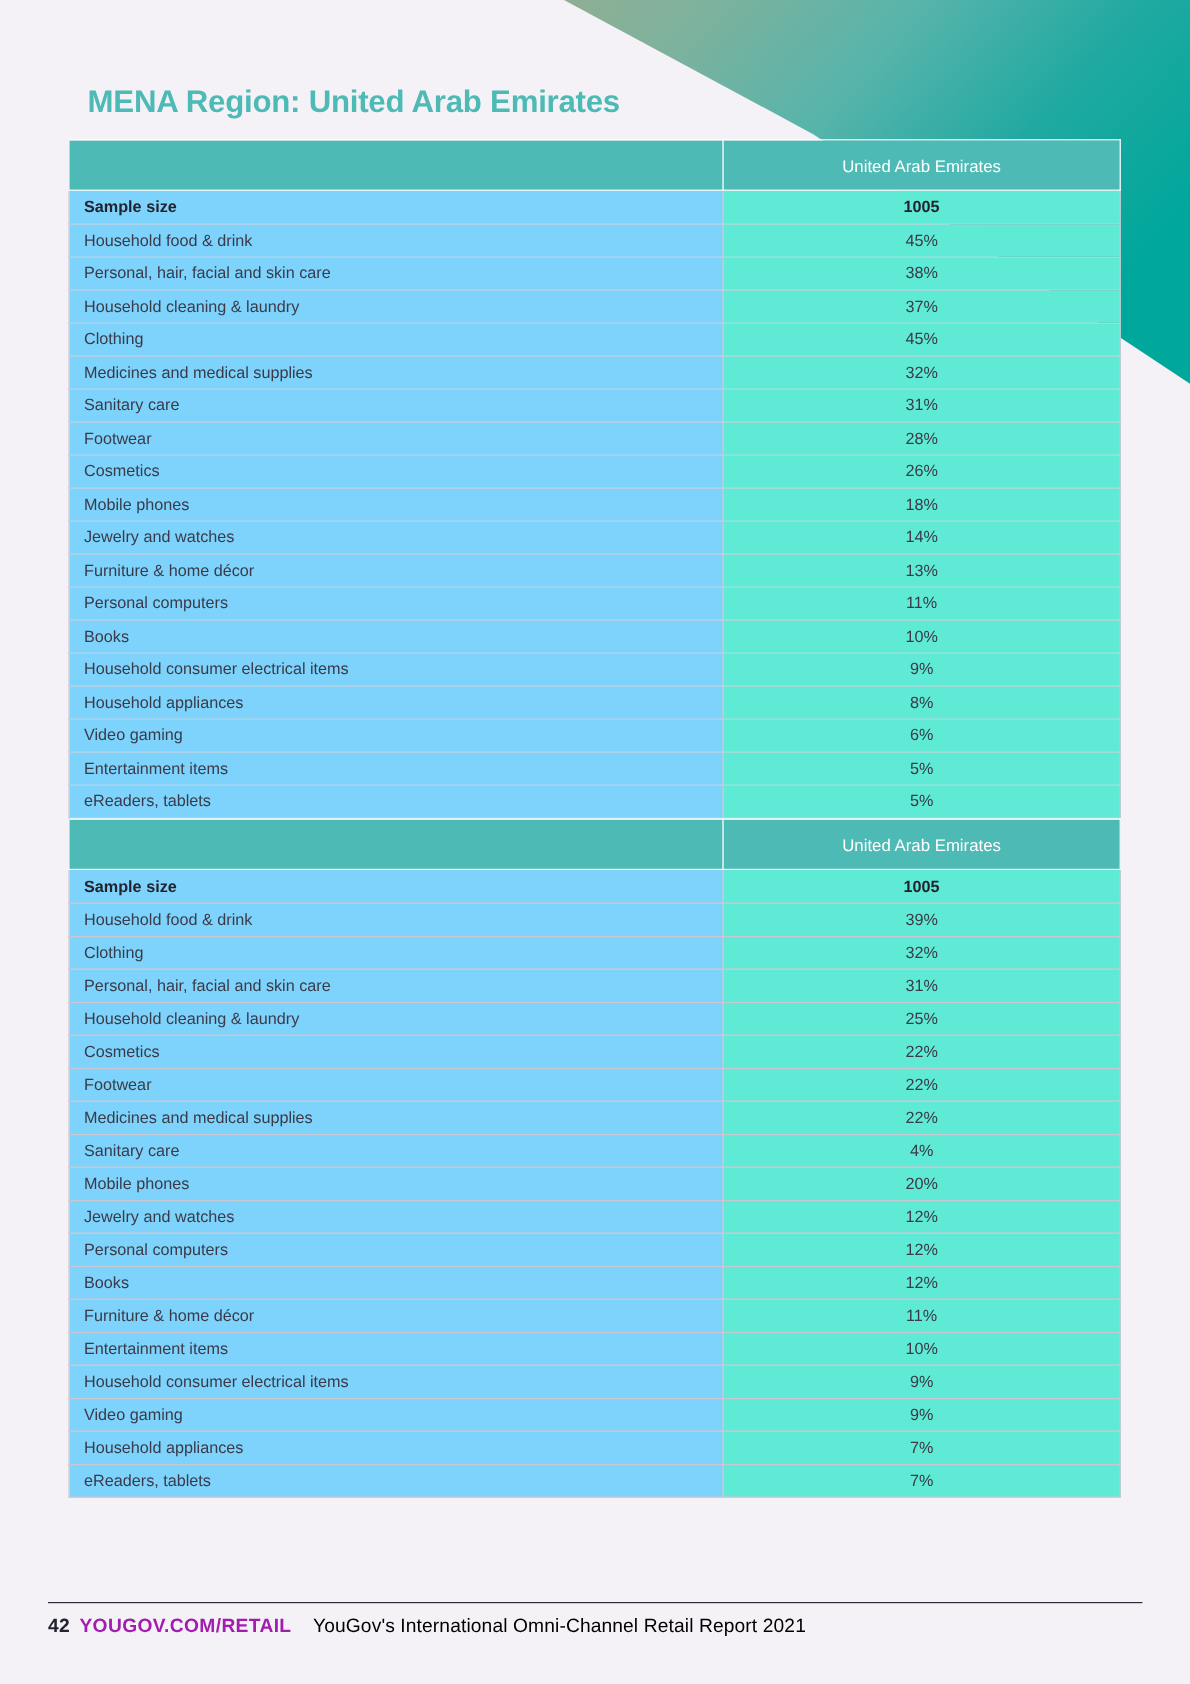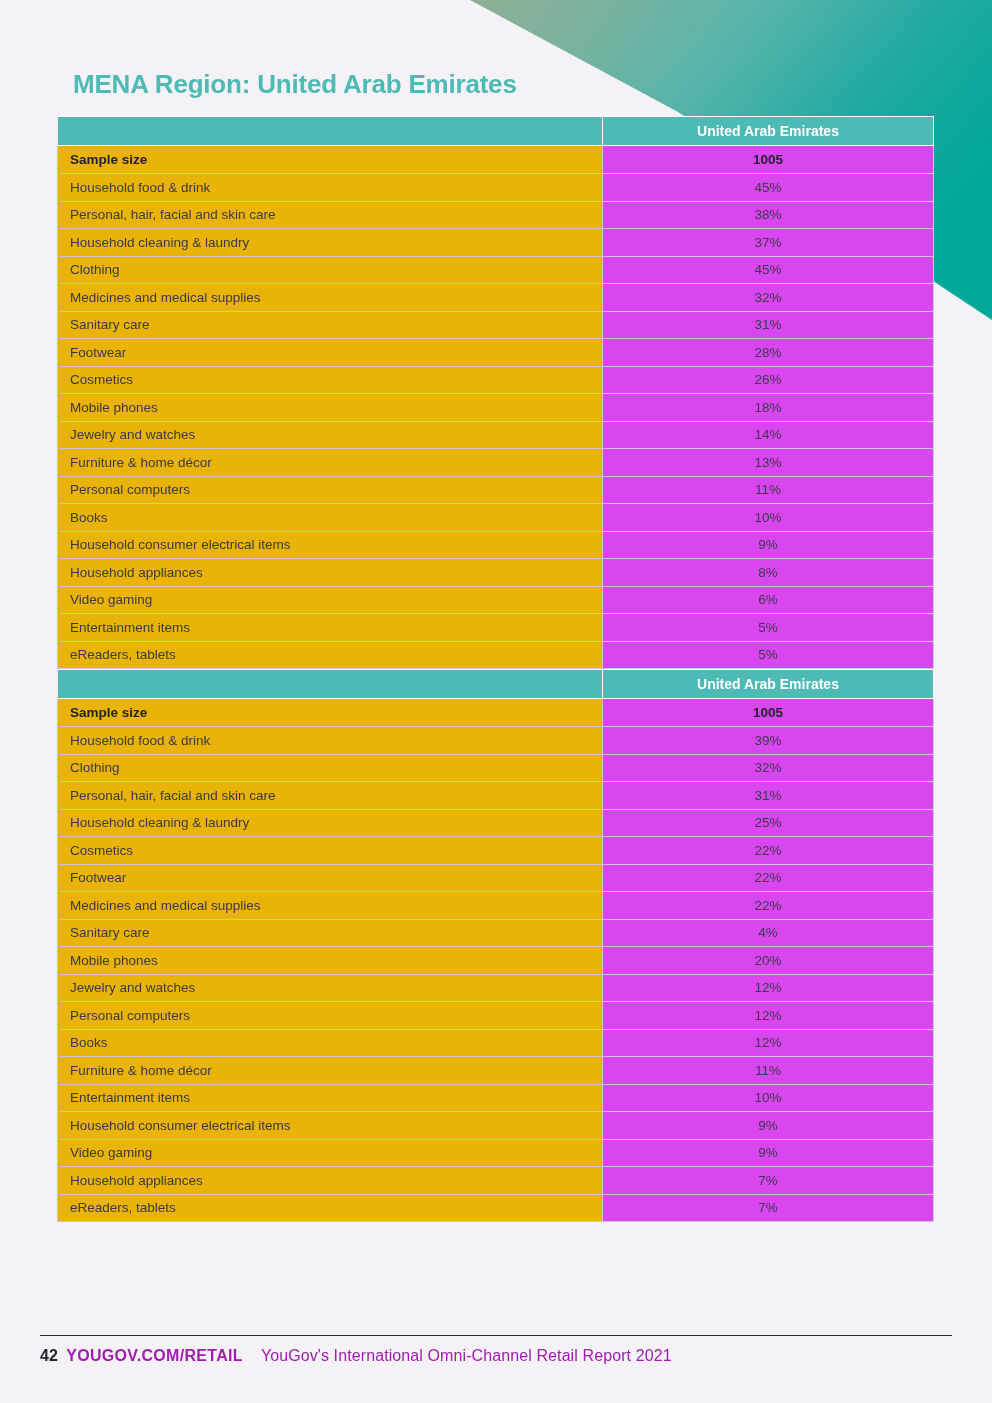--- a/index.html
+++ b/index.html
@@ -64,44 +64,44 @@
     border-collapse: collapse;
     table-layout: fixed;
     font-size: 13.5px;
   }
   table.dtable col.c-label { width: 545px; }
   table.dtable col.c-value { width: 331px; }
 
   table.dtable thead th {
     background: #4dbab5;
     color: #ffffff;
-    height: 29px;
+    height: 42px;
     font-size: 14px;
-    font-weight: bold;
+    font-weight: normal;
     padding: 0 12px;
     border: 1px solid #ffffff;
     box-sizing: border-box;
   }
   table.dtable thead th.th-label { border-left: none; }
   table.dtable thead th.th-value { text-align: center; }
 
   table.dtable tbody td {
     height: 27.5px;
     padding: 0 12px;
     box-sizing: border-box;
     border: 1px solid #c9c7d2;
     color: #3a3a48;
     font-size: 13.5px;
   }
   table.dtable tbody td.td-label {
-    background: #eab308;
+    background: #7dd3fc;
     text-align: left;
   }
   table.dtable tbody td.td-value {
-    background: #d946ef;
+    background: #5eead4;
     text-align: center;
   }
   table.dtable tbody tr.sample-row td {
     font-weight: bold;
     color: #23232f;
     height: 28px;
   }
 
   
   .footer {
@@ -126,21 +126,21 @@
     margin-right: 8px;
     letter-spacing: 0.2px;
   }
   .footer-brand {
     font-weight: bold;
     color: #a21caf;
     letter-spacing: 0.3px;
     margin-right: 18px;
   }
   .footer-note {
-    color: #a21caf;
+    color: #000000;
     letter-spacing: 0.1px;
   }
 </style>
 </head>
 <body>
 
 <div class="deco-wrap">
   <svg viewBox="0 0 562 330" preserveAspectRatio="none" aria-hidden="true">
     <defs>
       <linearGradient id="tealgrad" x1="0" y1="0" x2="1" y2="0.55">

